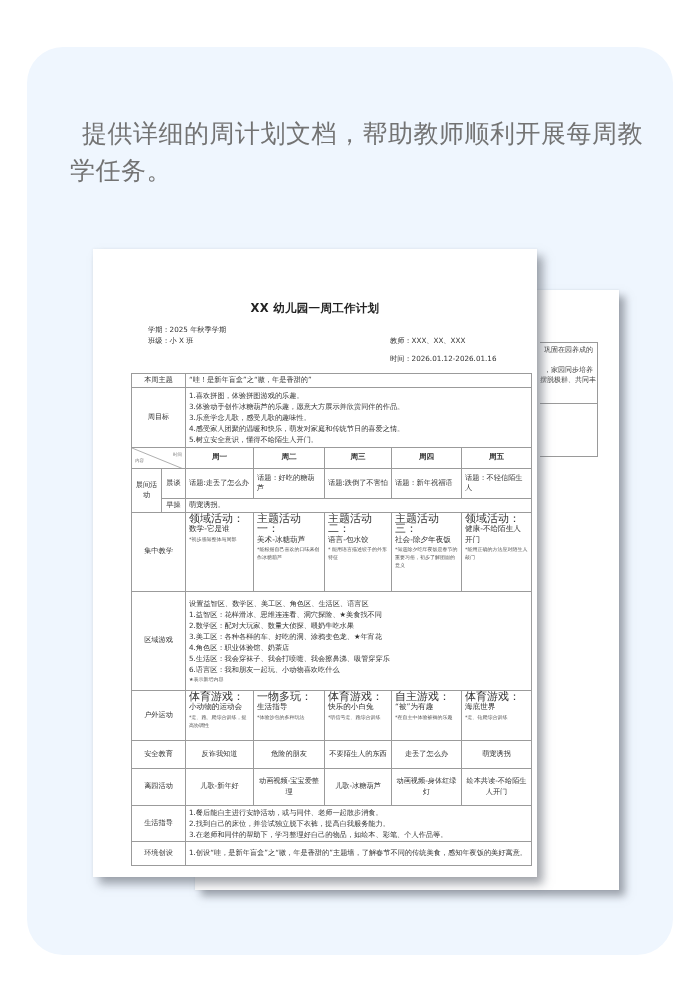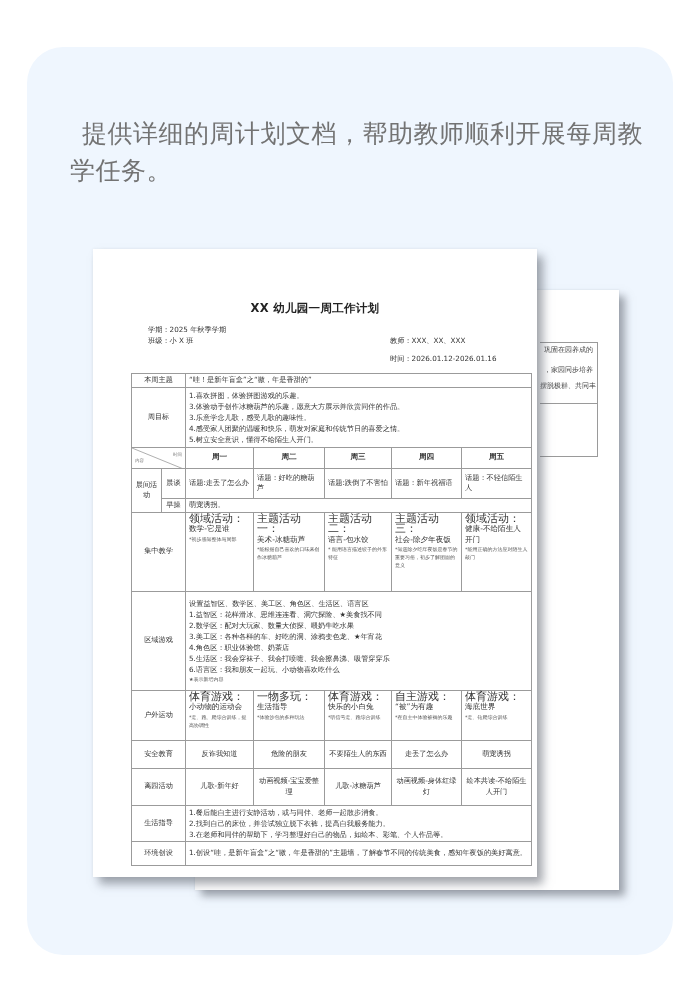--- a/index.html
+++ b/index.html
@@ -31,21 +31,21 @@
 <body>
 
 <div class="card"></div>
 
 <div class="caption">提供详细的周计划文档，帮助教师顺利开展每周教学任务。</div>
 
 <div class="page back">
   <div class="back-table">
     <div class="back-row" style="top:2px;">巩固在园养成的</div>
     <div class="back-row" style="top:22px;">，家园同步培养</div>
-    <div class="back-row" style="top:38px;">摆脱极群、共同丰</div>
+    <div class="back-row" style="top:32px;">摆脱极群、共同丰</div>
     <div style="position:absolute;left:0;right:0;top:60px;border-top:1px solid #9a9a9a;"></div>
   </div>
 </div>
 
 <div class="page front">
   <div class="doc-title">XX 幼儿园一周工作计划</div>
   <div class="meta" style="left:55px;top:76px;">学期：2025 年秋季学期</div>
   <div class="meta" style="left:55px;top:87px;">班级：小 X 班</div>
   <div class="meta" style="left:297px;top:76px;margin-top:29px;">时间：2026.01.12-2026.01.16</div>
   <div class="meta" style="left:297px;top:87px;">教师：XXX、XX、XXX</div>

